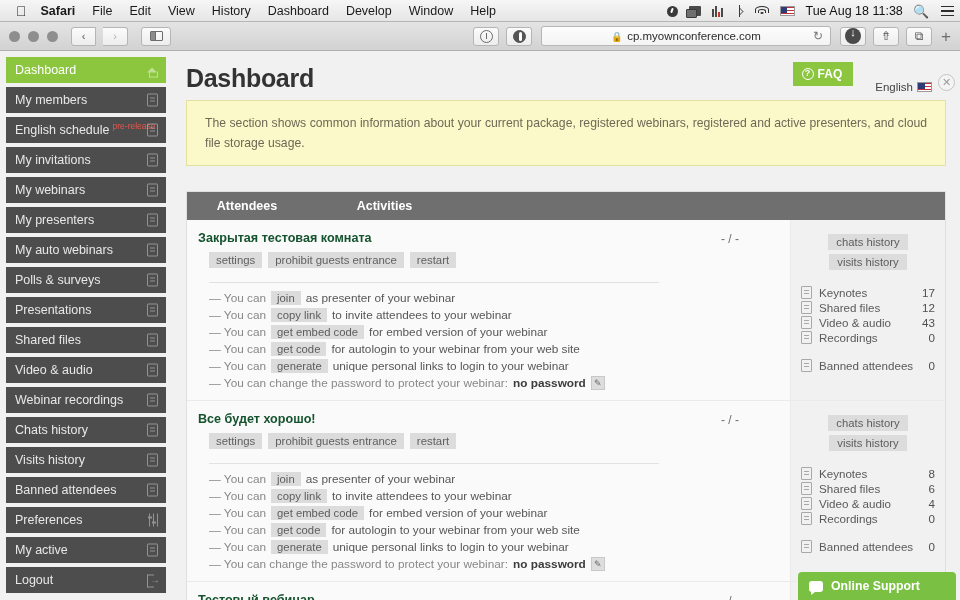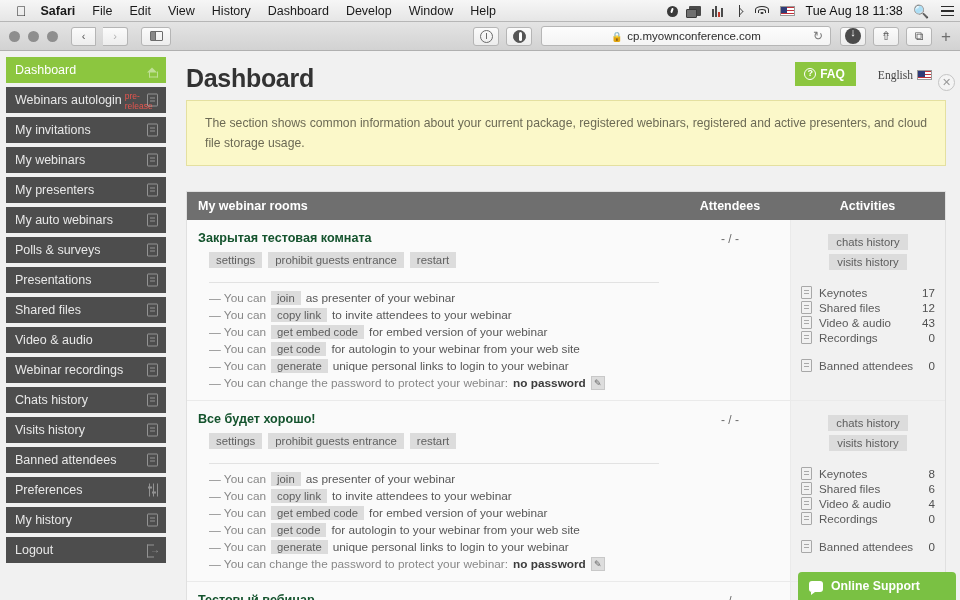--- a/index.html
+++ b/index.html
@@ -125,21 +125,21 @@
   .main { position: absolute; left: 172px; right: 0; top: 0; bottom: 0; background: #f1f1f1; padding: 0 14px;}
   .pghead { display: flex; align-items: center; padding-top: 9px; position: relative; height: 46px;}
   .pgtitle { font-size: 25px; font-weight: bold; color: #333; letter-spacing: -0.3px;}
   .head-right { position: absolute; right: 14px; top: 11px; display: flex; align-items: flex-start; gap: 0;}
   .faq-btn {
     background: #8cc63f; color: #fff; font-weight: bold; font-size: 12px;
     padding: 5px 11px 5px 9px; display: flex; align-items: center; gap: 4px; cursor: pointer;
   }
   .faq-q { width: 12px; height: 12px; border: 1.4px solid #fff; border-radius: 50%;
            font-size: 9px; line-height: 9.5px; text-align: center; font-weight: bold; }
-  .lang { display: flex; align-items: center; gap: 4px; font-size: 11.5px; color: #444; margin-left: 22px; margin-top: 7px; cursor:pointer;font-family:Liberation Serif, serif;}
+  .lang { display: flex; align-items: center; gap: 4px; font-size: 11.5px; color: #444; margin-left: 22px; margin-top: 19px; cursor:pointer;}
 
   .notice {
     position: relative;
     background: #fbf8c9; border: 1px solid #e4e0a0;
     padding: 12px 18px; margin-top: 3px;
     font-size: 12.2px; color: #6c6a55; line-height: 1.65;
     text-align: justify;
   }
   .notice-close {
     position: absolute; right: -10px; top: -27px;
@@ -278,21 +278,27 @@
 
   <div class="sidebar">
     <div class="snav">
       <div class="sitem active">
         <span class="lbl">Dashboard</span>
         <span class="sico">
             <span class="gico home"></span>
           </span>
       </div>
       <div class="sitem">
-        <span class="lbl">Webinars autologin</span>
+        <span class="lbl">My members</span>
+        <span class="sico">
+            <span class="gico doc"></span>
+          </span>
+      </div>
+      <div class="sitem">
+        <span class="lbl">English schedule</span>
         <span class="badge">pre-release</span>
         <span class="sico">
             <span class="gico doc"></span>
           </span>
       </div>
       <div class="sitem">
         <span class="lbl">My invitations</span>
         <span class="sico">
             <span class="gico doc"></span>
           </span>
@@ -363,21 +369,21 @@
             <span class="gico doc"></span>
           </span>
       </div>
       <div class="sitem">
         <span class="lbl">Preferences</span>
         <span class="sico">
             <span class="gico sliders"></span>
           </span>
       </div>
       <div class="sitem">
-        <span class="lbl">My history</span>
+        <span class="lbl">My active</span>
         <span class="sico">
             <span class="gico doc"></span>
           </span>
       </div>
       <div class="sitem">
         <span class="lbl">Logout</span>
         <span class="sico">
             <span class="gico logout"></span>
           </span>
       </div>
@@ -403,21 +409,20 @@
       </div>
     </div>
 
     <div class="notice">
       <span>The section shows common information about your current package, registered webinars, registered and active presenters, and cloud file storage usage.</span>
       <span class="notice-close">✕</span>
     </div>
 
     <div class="table">
       <div class="thead">
-        <div class="th-rooms">My webinar rooms</div>
         <div class="th-att">Attendees</div>
         <div class="th-act">Activities</div>
       </div>
 
       <div class="room">
         <div class="room-main">
           <div class="room-title">Закрытая тестовая комната</div>
           <div class="chips">
             <span class="chip">settings</span>
             <span class="chip">prohibit guests entrance</span>

